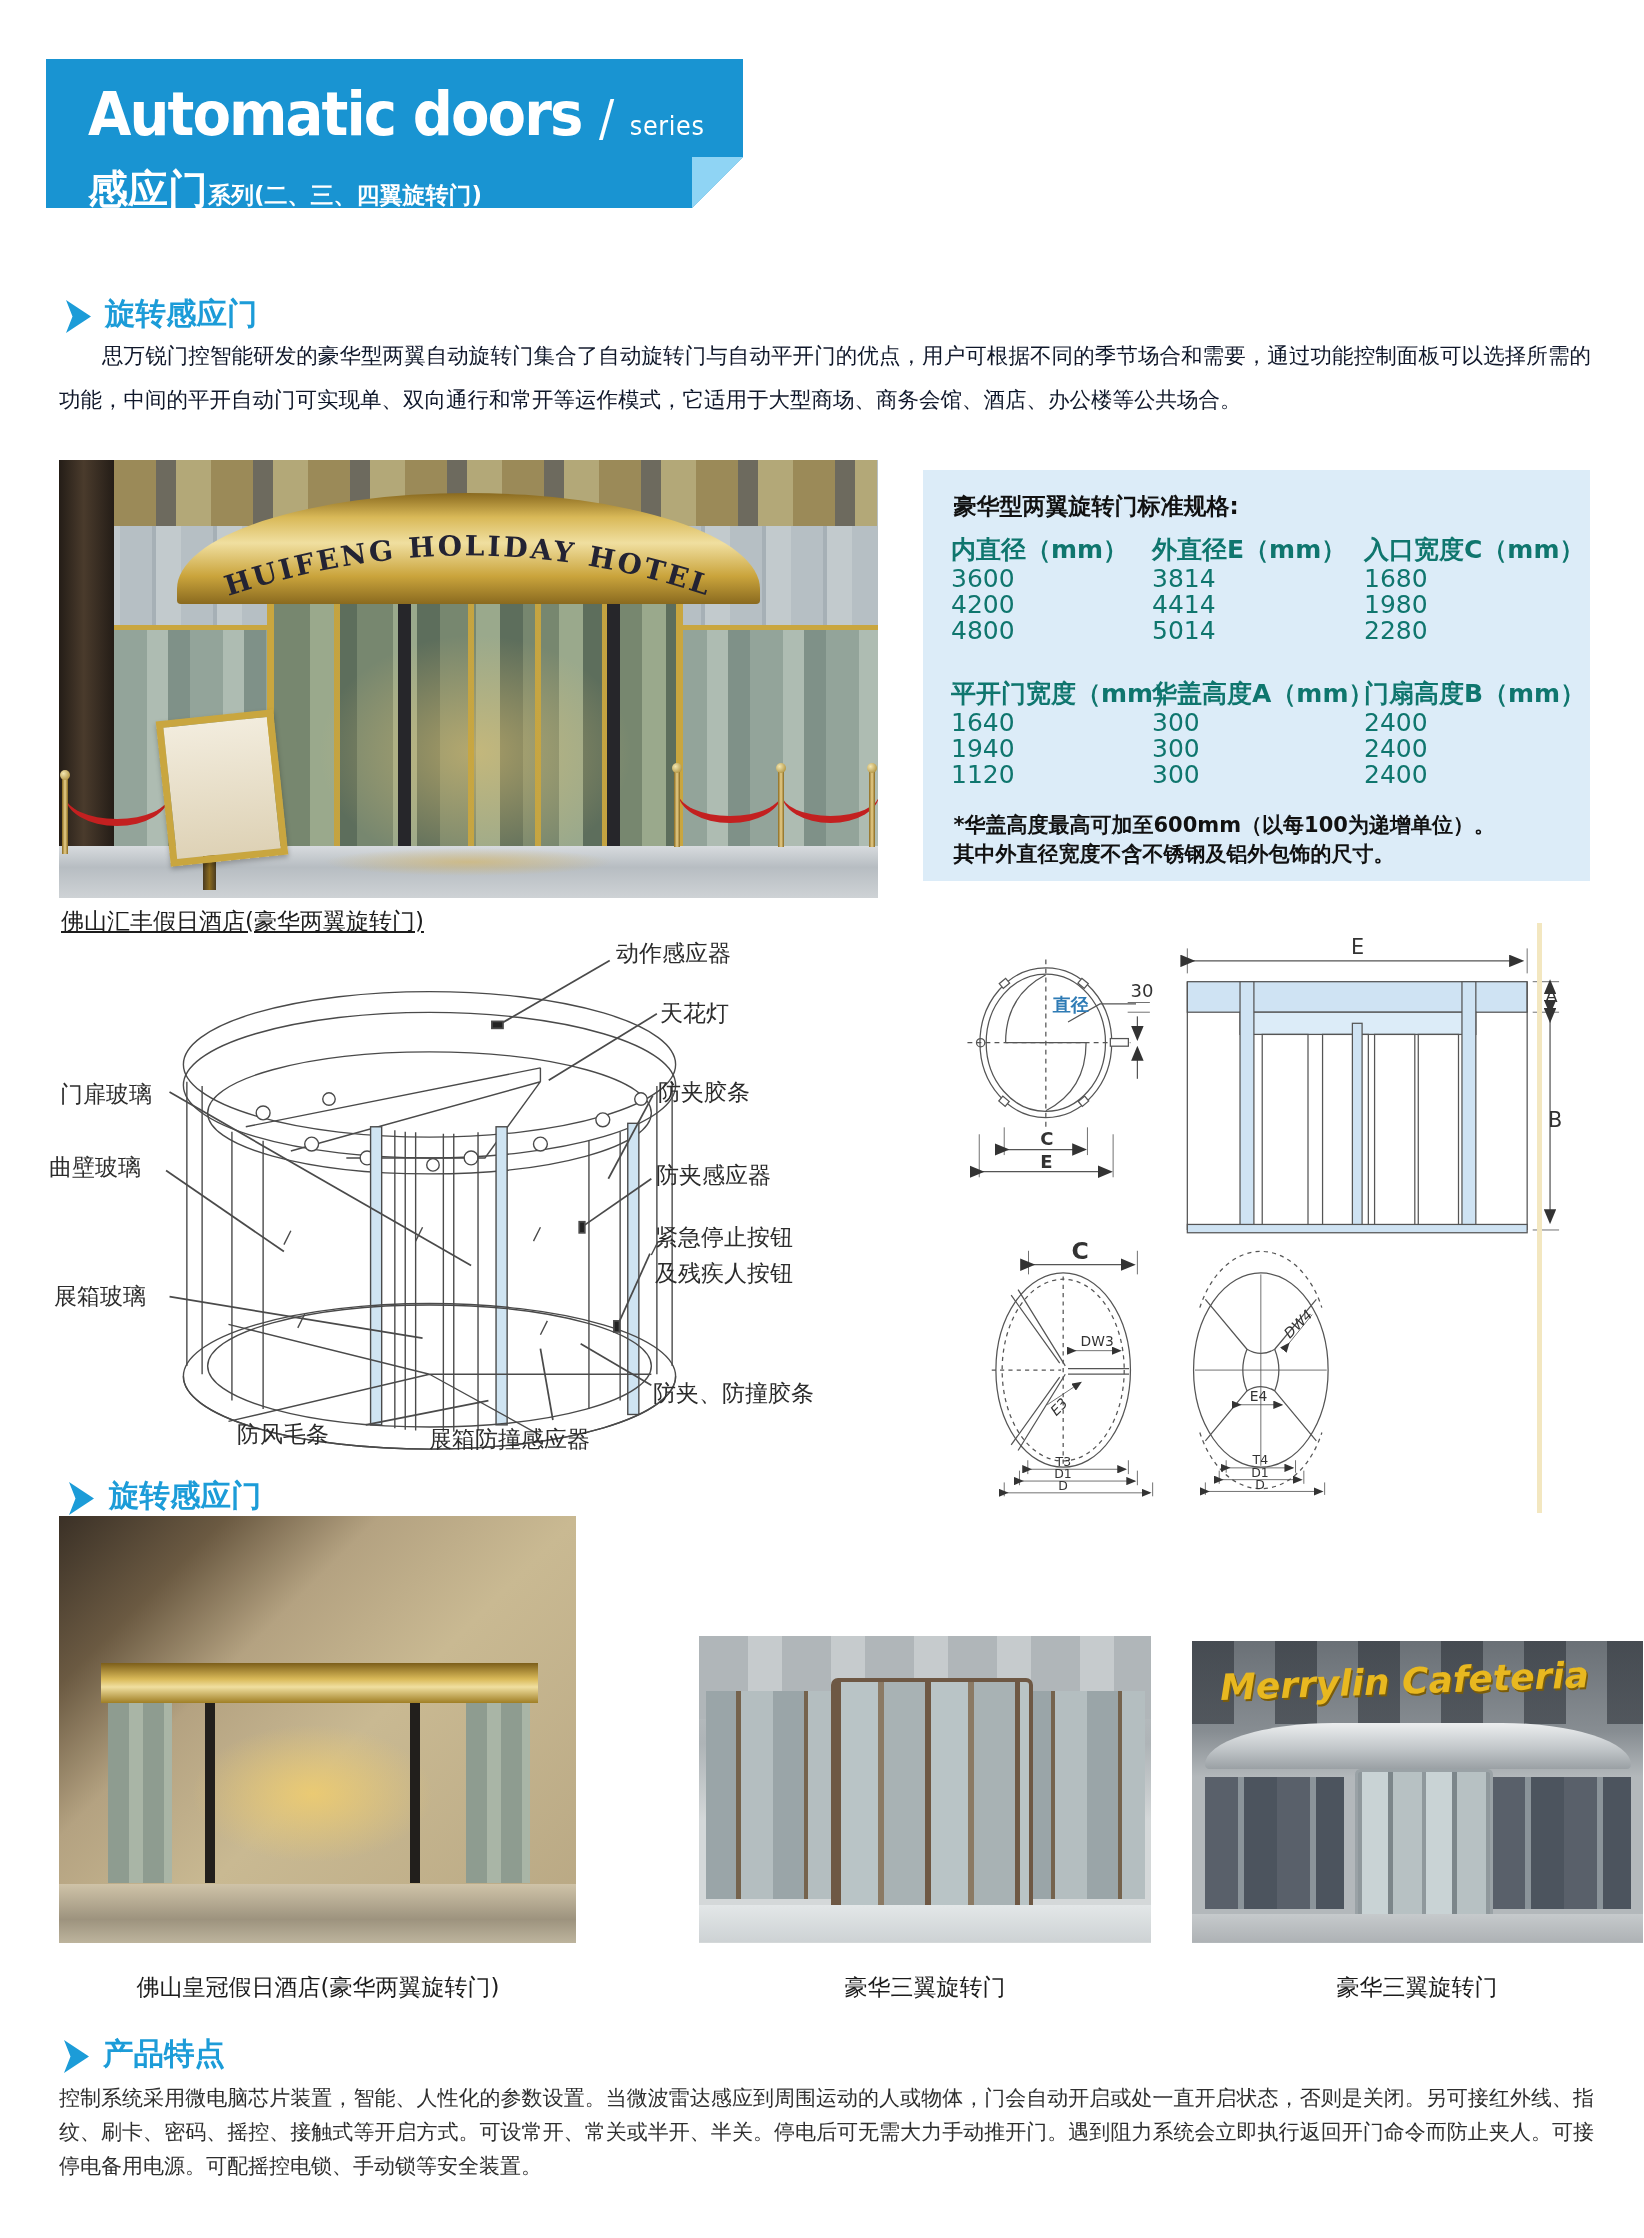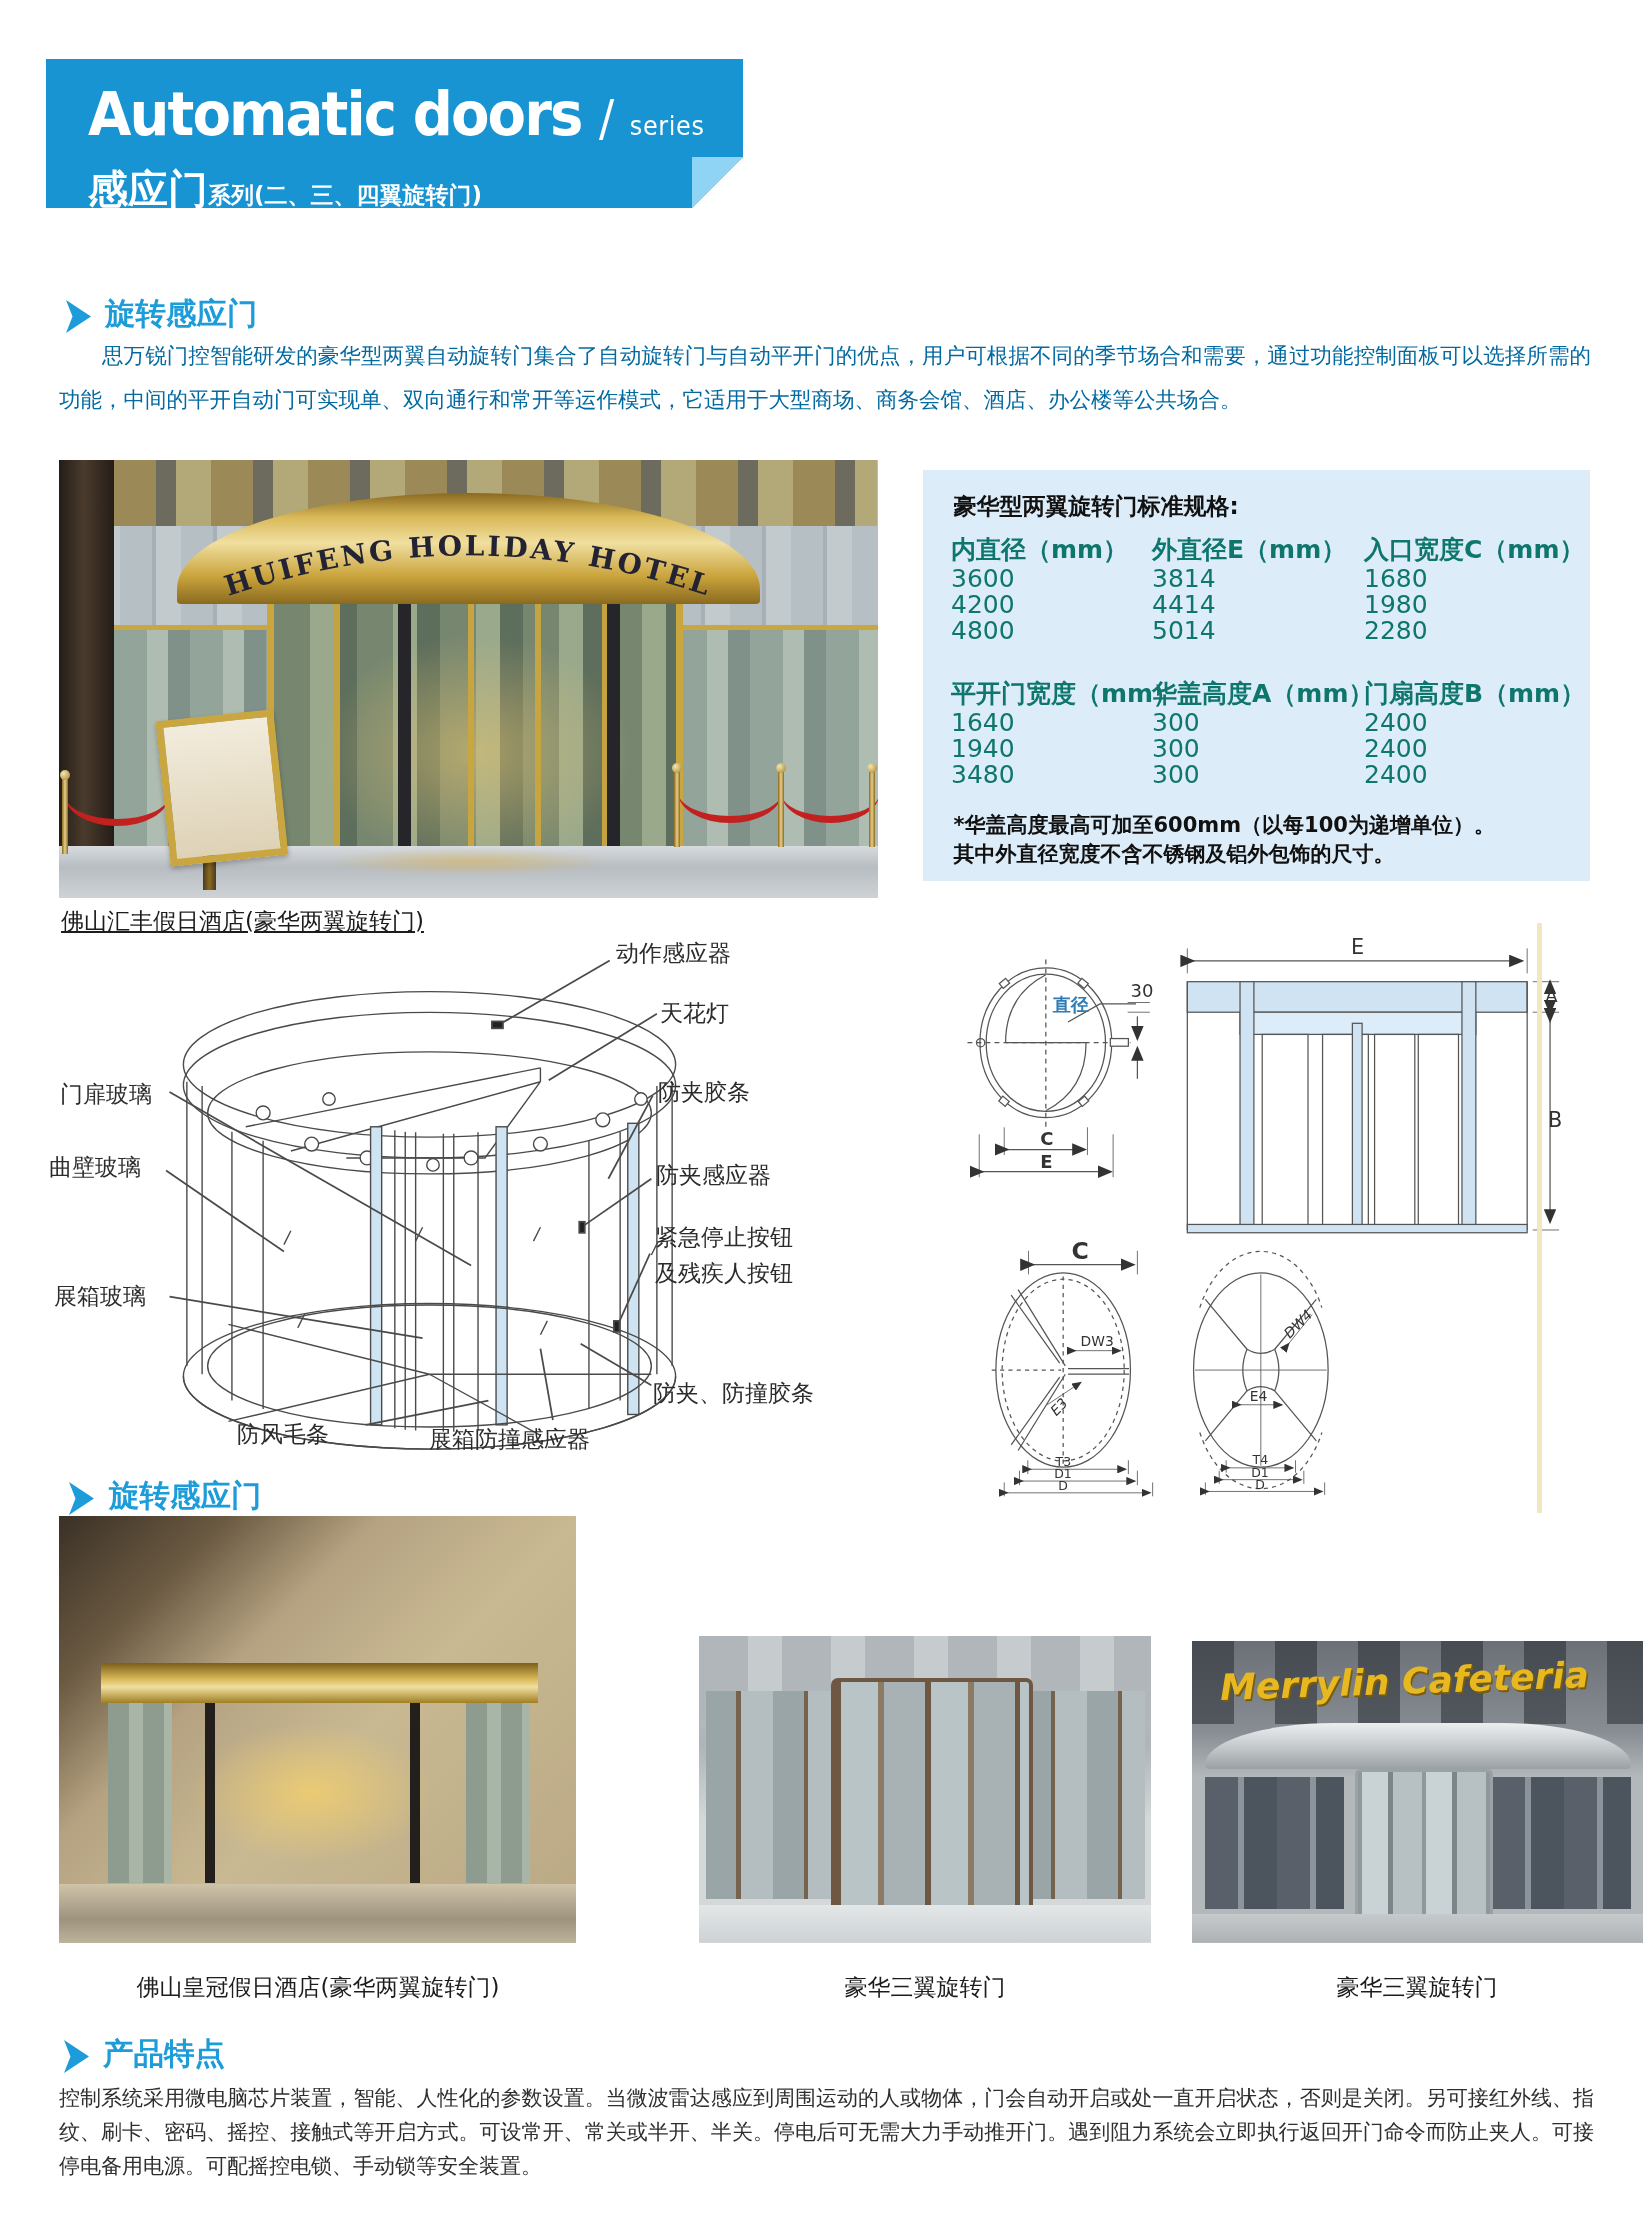--- a/index.html
+++ b/index.html
@@ -20,21 +20,21 @@
              clip-path:polygon(0 0,100% 0,0 100%);}
   .fold-white{right:0;bottom:0;width:51px;height:51px;background:#fff;
               clip-path:polygon(100% 0,100% 100%,0 100%);}
 
   
   .sec-arrow{width:25px;height:33px;background:#1c9cd8;
              clip-path:polygon(0 0,100% 50%,0 100%,26% 50%);}
   .sec-title{color:#1c9cd8;font-size:30.5px;font-weight:bold;white-space:nowrap;}
 
   
-  .para{font-size:21.5px;line-height:44px;color:#0369a1;text-align:justify;}
+  .para{font-size:21.5px;line-height:44px;color:#0f172a;text-align:justify;}
   .para2{font-size:21px;line-height:34px;color:#2e2e2e;text-align:justify;}
 
   
   .photo{overflow:hidden;}
   .hero{left:59px;top:460px;width:819px;height:438px;
         background:repeating-linear-gradient(90deg,#b6bfc4 0 32px,#a6b0b6 32px 36px,#c2cacd 36px 61px);}
   .hero-pillar{left:0;top:0;width:55px;height:388px;
         background:linear-gradient(90deg,#241d17,#4a3b2c 45%,#241d17);}
   .hero-topglass{left:55px;top:0;width:763px;height:66px;
         background:repeating-linear-gradient(90deg,#9b8a58 0 42px,#6d6a5e 42px 62px,#b3a878 62px 97px);}
@@ -202,21 +202,21 @@
     <div class="abs spec-grid" style="top:208px;">
       <div class="h">平开门宽度（mm）</div>
       <div class="h">华盖高度A（mm）</div>
       <div class="h">门扇高度B（mm）</div>
       <div>1640</div>
       <div>300</div>
       <div>2400</div>
       <div>1940</div>
       <div>300</div>
       <div>2400</div>
-      <div>3480</div>
+      <div>1120</div>
       <div>300</div>
       <div>2400</div>
     </div>
 
     <div class="abs spec-note" style="top:341px;">*华盖高度最高可加至600mm（以每100为递增单位）。</div>
     <div class="abs spec-note" style="top:370px;">其中外直径宽度不含不锈钢及铝外包饰的尺寸。</div>
   </div>
 
   <svg class="abs lineart" style="left:55px;top:950px;" width="749" height="513" viewBox="0 0 1080 740" xmlns="http://www.w3.org/2000/svg">
     <g stroke="#4a4a4a" stroke-width="2" fill="none">

